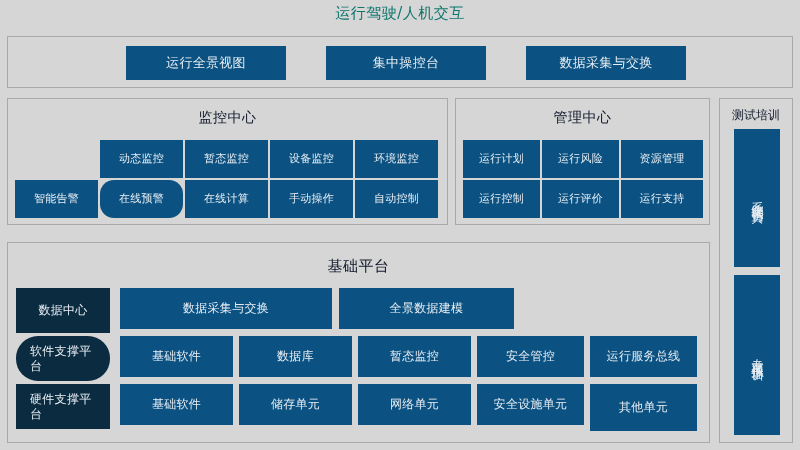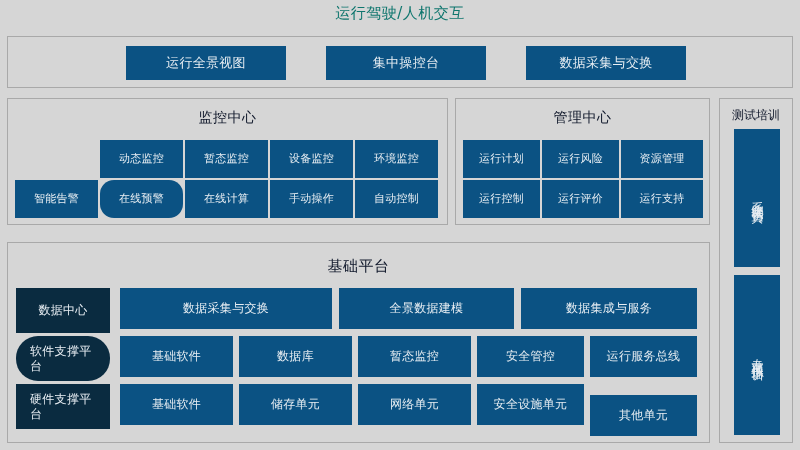--- a/index.html
+++ b/index.html
@@ -147,28 +147,27 @@
 
   <div class="panel" id="platform-panel">
     <div class="panel-title tt-plat">基础平台</div>
 
     <div class="cell dark med" style="left:8px; top:45px; width:94px; height:45px;">数据中心</div>
     <div class="cell dark med" style="left:8px; top:93px; width:94px; height:45px;padding:0 14px;justify-content:flex-start;text-align:left;border-radius:22px;">软件支撑平台</div>
     <div class="cell dark med" style="left:8px; top:141px; width:94px; height:45px;padding:0 14px;justify-content:flex-start;text-align:left;">硬件支撑平台</div>
 
     <div class="cell med" style="left:112px; top:45px; width:212px; height:41px;">数据采集与交换</div>
     <div class="cell med" style="left:331px; top:45px; width:175px; height:41px;">全景数据建模</div>
-    <div class="cell med" style="left:513px; top:45px; width:176px; height:41px;">数据集成与服务</div>
 
     <div class="cell med" style="left:112px; top:93px; width:113px; height:41px;">基础软件</div>
     <div class="cell med" style="left:231px; top:93px; width:113px; height:41px;">数据库</div>
     <div class="cell med" style="left:350px; top:93px; width:113px; height:41px;">暂态监控</div>
     <div class="cell med" style="left:469px; top:93px; width:107px; height:41px;">安全管控</div>
     <div class="cell med" style="left:582px; top:93px; width:107px; height:41px;">运行服务总线</div>
 
     <div class="cell med" style="left:112px; top:141px; width:113px; height:41px;">基础软件</div>
     <div class="cell med" style="left:231px; top:141px; width:113px; height:41px;">储存单元</div>
     <div class="cell med" style="left:350px; top:141px; width:113px; height:41px;">网络单元</div>
     <div class="cell med" style="left:469px; top:141px; width:107px; height:41px;">安全设施单元</div>
-    <div class="cell med" style="left:582px; top:152px; width:107px; height:41px;">其他单元</div>
+    <div class="cell med" style="left:582px; top:141px; width:107px; height:47px;">其他单元</div>
   </div>
 
 </div>
 
 </body></html>

